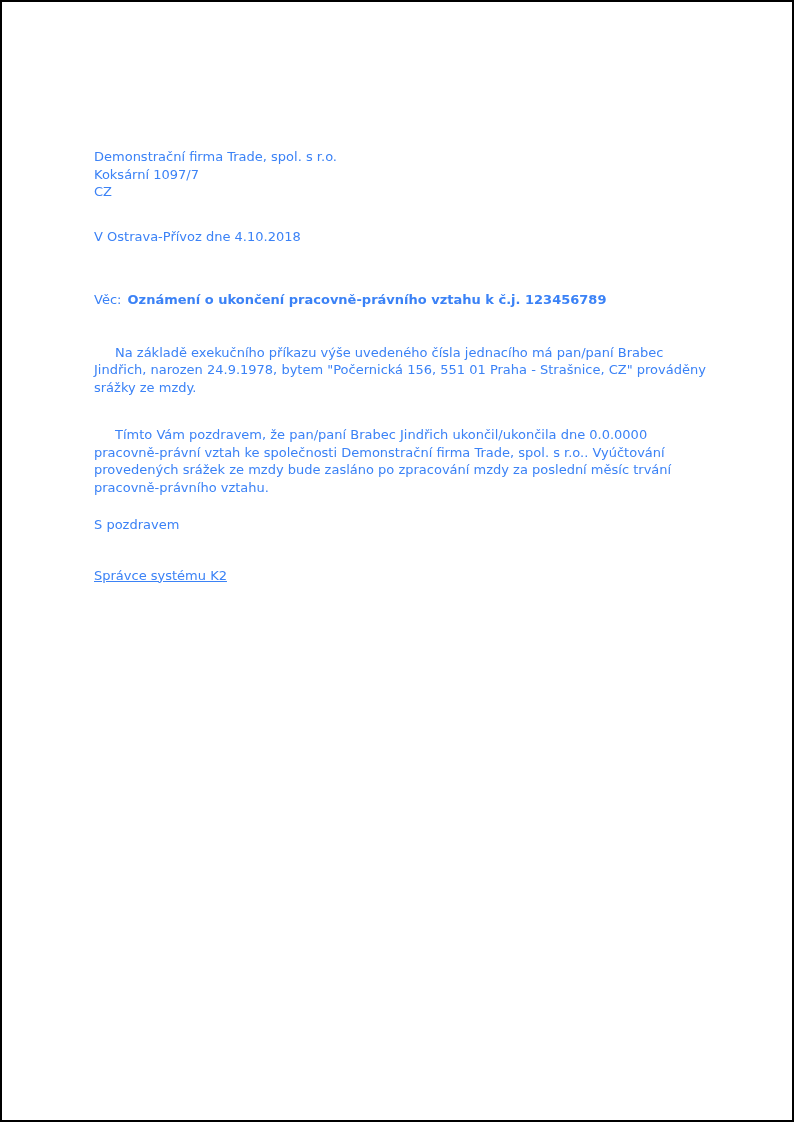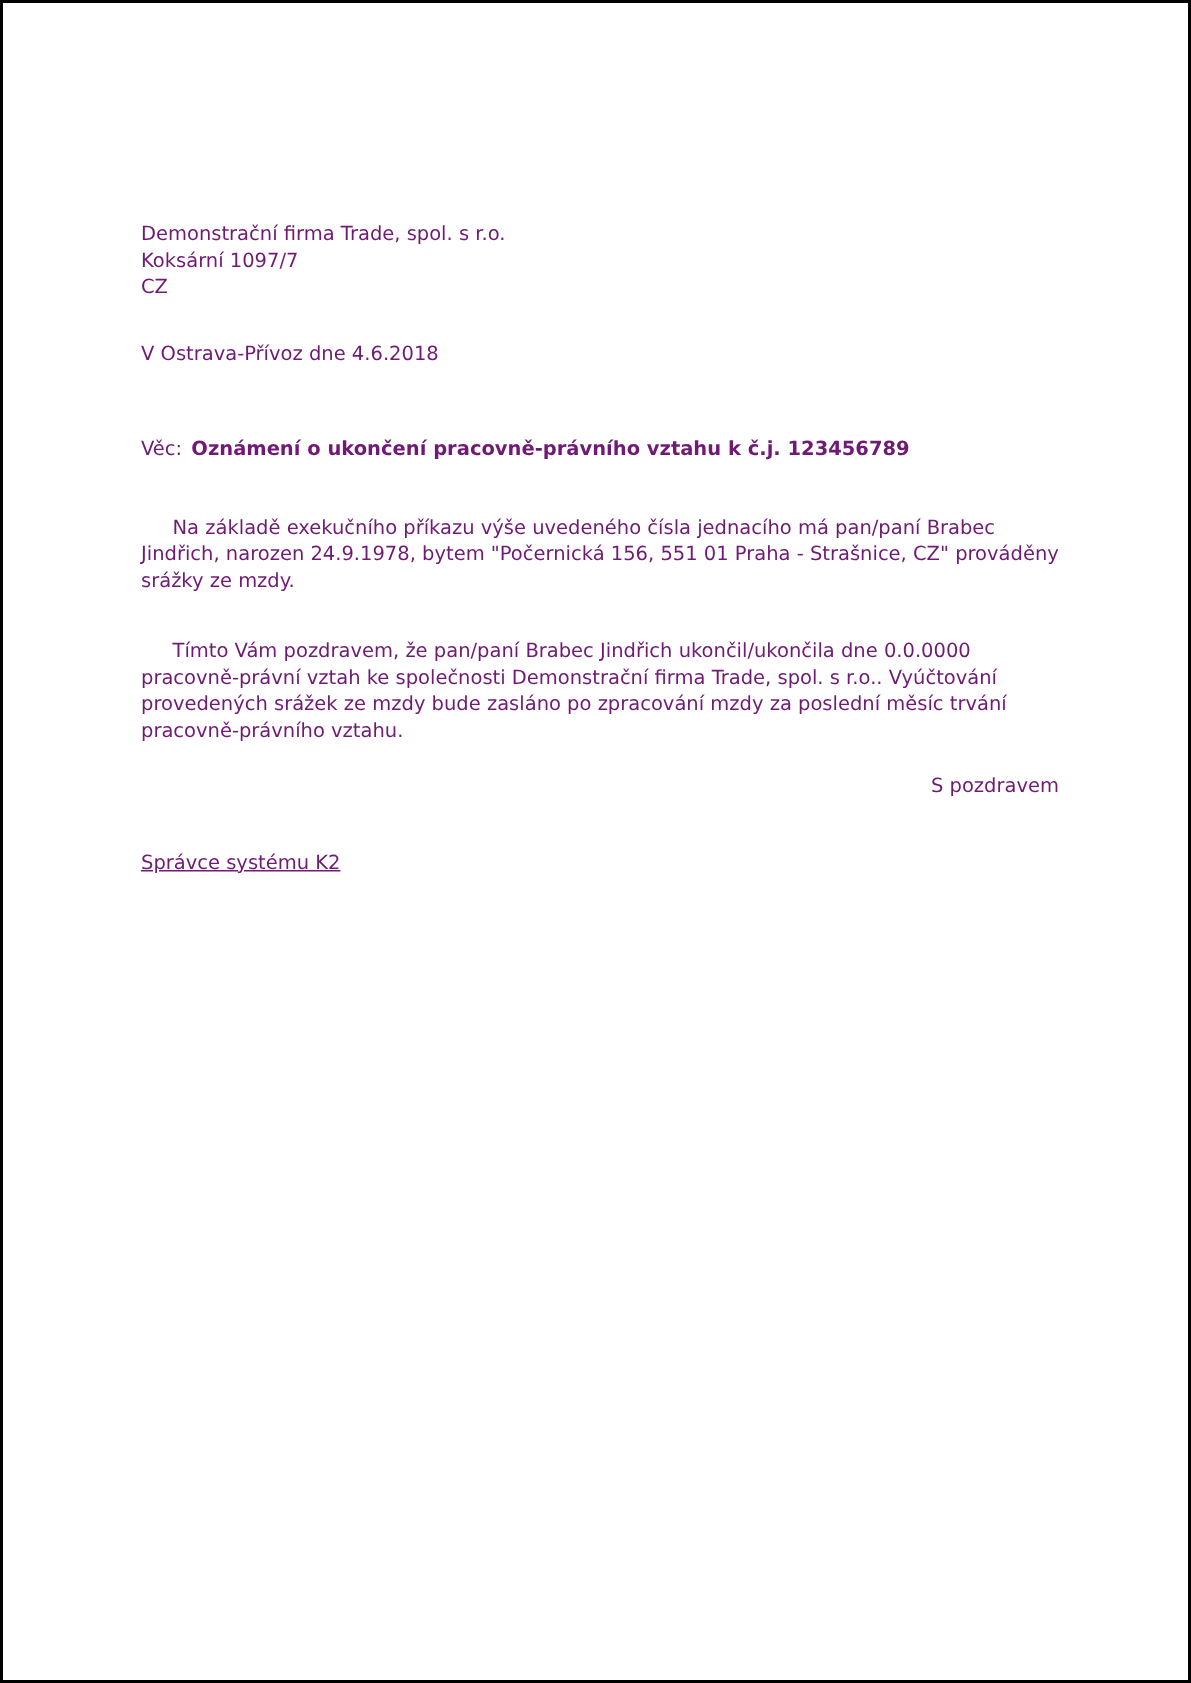--- a/index.html
+++ b/index.html
@@ -10,21 +10,21 @@
   .page {
     position: relative;
     width: 794px;
     height: 1122px;
     box-sizing: border-box;
     border: 2px solid #000000;
     background: #ffffff;
     font-family: "DejaVu Sans", "Liberation Sans", sans-serif;
     font-size: 13px;
     line-height: 17.5px;
-    color: #701a75;
+    color: #3b82f6;
     overflow: hidden;
   }
   .content {
     padding: 146px 86px 0 92px;
   }
   .address-block div {
     margin: 0;
   }
   .dateline {
     margin-top: 27px;
@@ -41,40 +41,39 @@
   .para {
     margin: 0;
     margin-top: 35px;
     text-indent: 21px;
   }
   .para-2 {
     margin-top: 30px;
   }
   .closing {
     margin-top: 20px;
-    text-align: right;
   }
   .signature {
     margin-top: 33px;
     text-decoration: underline;
   }
 </style>
 </head>
 <body>
 
 <div class="page">
   <div class="content">
 
     <div class="address-block">
       <div>Demonstrační firma Trade, spol. s r.o.</div>
       <div>Koksární 1097/7</div>
       <div>CZ</div>
     </div>
 
-    <div class="dateline">V Ostrava-Přívoz dne 4.6.2018</div>
+    <div class="dateline">V Ostrava-Přívoz dne 4.10.2018</div>
 
     <div class="subject-line">
       <span class="subject-label">Věc:</span>
       <span class="bold">Oznámení o ukončení pracovně-právního vztahu k č.j. 123456789</span>
     </div>
 
     <p class="para para-1">Na základě exekučního příkazu výše uvedeného čísla jednacího má pan/paní Brabec Jindřich, narozen 24.9.1978, bytem "Počernická 156, 551 01 Praha - Strašnice, CZ" prováděny srážky ze mzdy.</p>
 
     <p class="para para-2">Tímto Vám pozdravem, že pan/paní Brabec Jindřich ukončil/ukončila dne 0.0.0000 pracovně-právní vztah ke společnosti Demonstrační firma Trade, spol. s r.o.. Vyúčtování provedených srážek ze mzdy bude zasláno po zpracování mzdy za poslední měsíc trvání pracovně-právního vztahu.</p>
 

